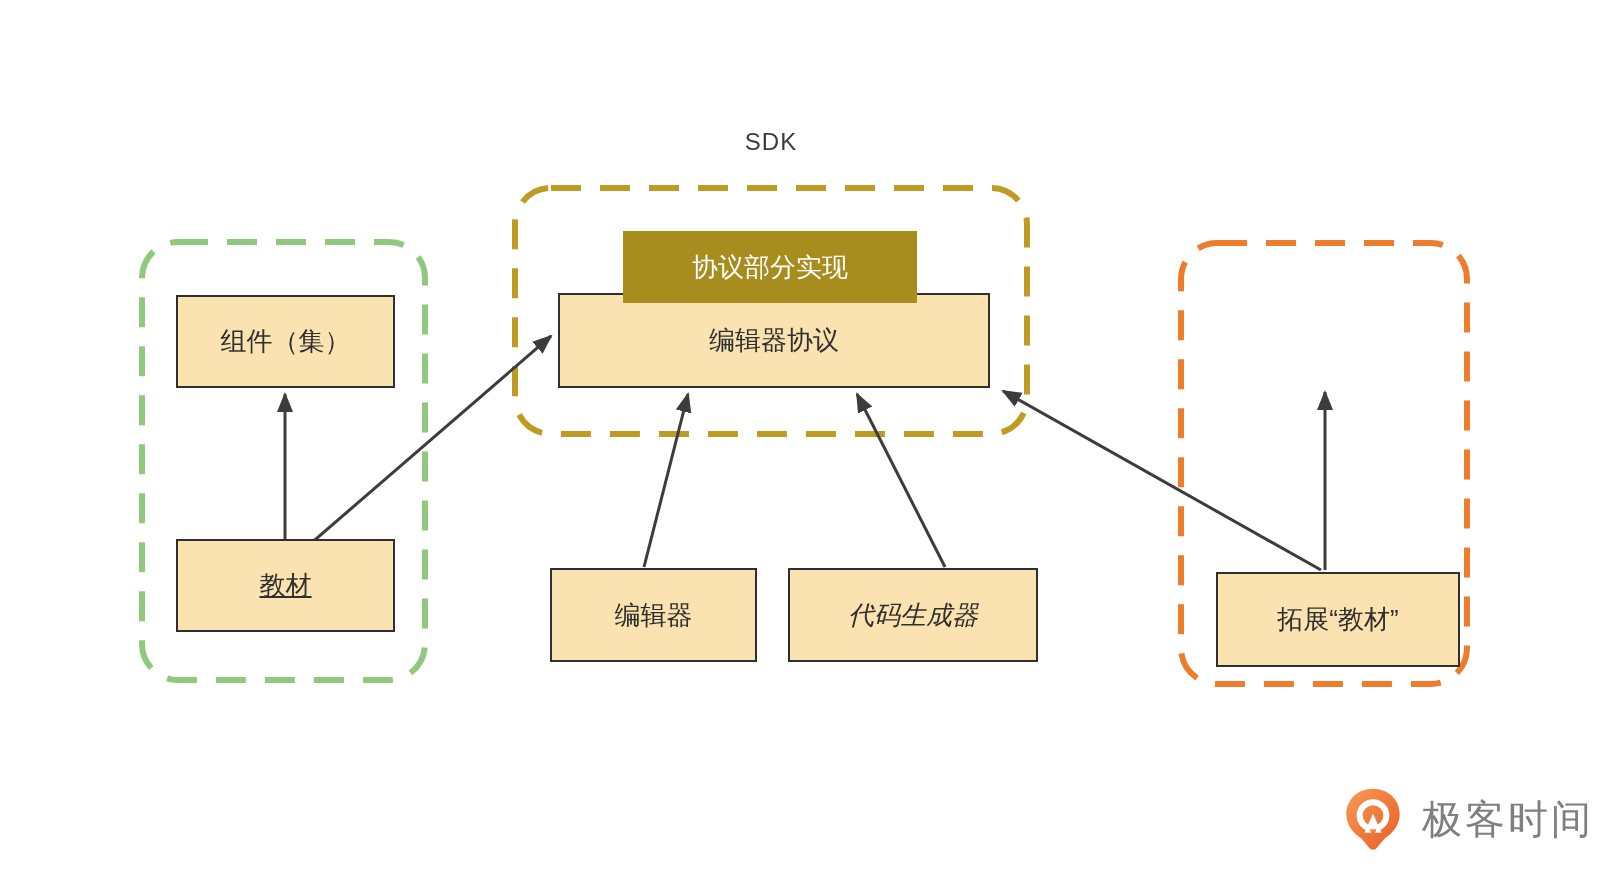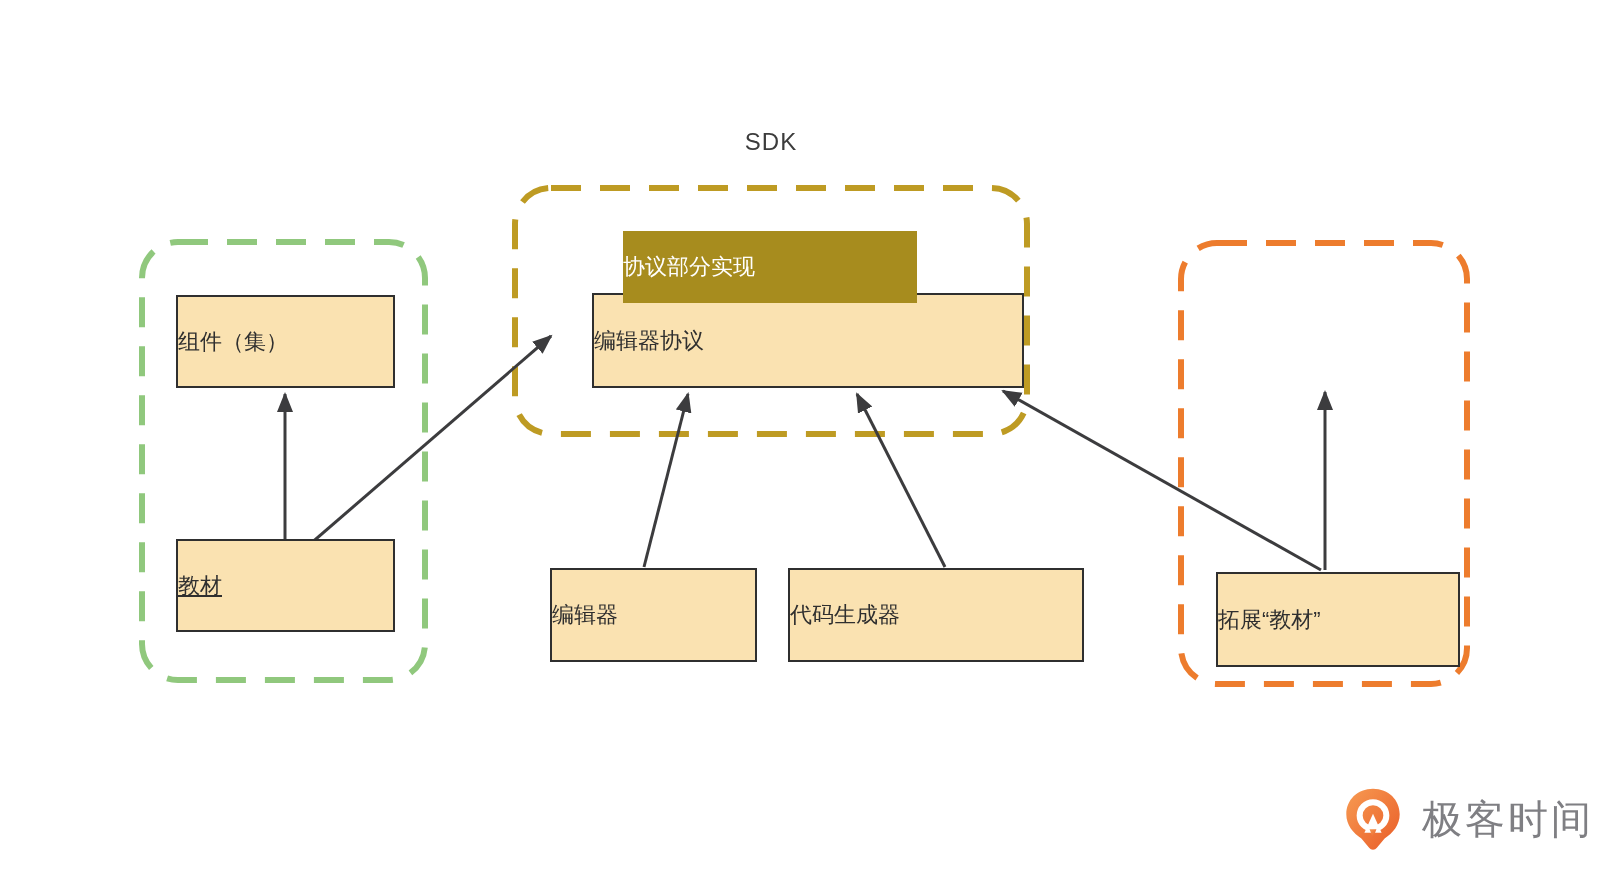--- a/index.html
+++ b/index.html
@@ -50,38 +50,38 @@
     color: var(--title-text, #3C3C3C);
   }
 
   .node {
     position: absolute;
     box-sizing: border-box;
     background: var(--box-fill, #FAE2B1);
     border: 2px solid var(--box-border, #2F2F2F);
     display: flex;
     align-items: center;
-    justify-content: flex-start;
-    font-size: 22px;
+    justify-content: center;
+    font-size: 26px;
     color: var(--box-text, #2F2F2F);
     z-index: 1;
   }
   .node.impl {
     background: var(--impl-fill, #A78C1E);
     border: none;
     color: var(--impl-text, #FFFFFF);
     z-index: 2;
   }
 
   .n-component-set  { left: 176px;  top: 295px; width: 219px; height: 93px; font-family: Liberation Serif, serif; }
   .n-textbook       { left: 176px;  top: 539px; width: 219px; height: 93px; text-decoration: underline; }
-  .n-editor-proto   { left: 558px;  top: 293px; width: 432px; height: 95px; margin-left: 34px; }
+  .n-editor-proto   { left: 558px;  top: 293px; width: 432px; height: 95px; }
   .n-proto-impl     { left: 623px;  top: 231px; width: 294px; height: 72px; }
   .n-editor         { left: 550px;  top: 568px; width: 207px; height: 94px; }
-  .n-codegen        { left: 788px;  top: 568px; width: 296px; height: 94px; }
+  .n-codegen        { left: 788px;  top: 568px; width: 250px; height: 94px; font-style: italic; }
   .n-biz-components { left: 1216px; top: 291px; width: 219px; height: 93px; }
   .n-ext-textbook   { left: 1216px; top: 572px; width: 244px; height: 95px; }
 
   .brand {
     position: absolute;
     left: 1342px;
     top: 788px;
     display: flex;
     align-items: center;
     gap: 18px;

